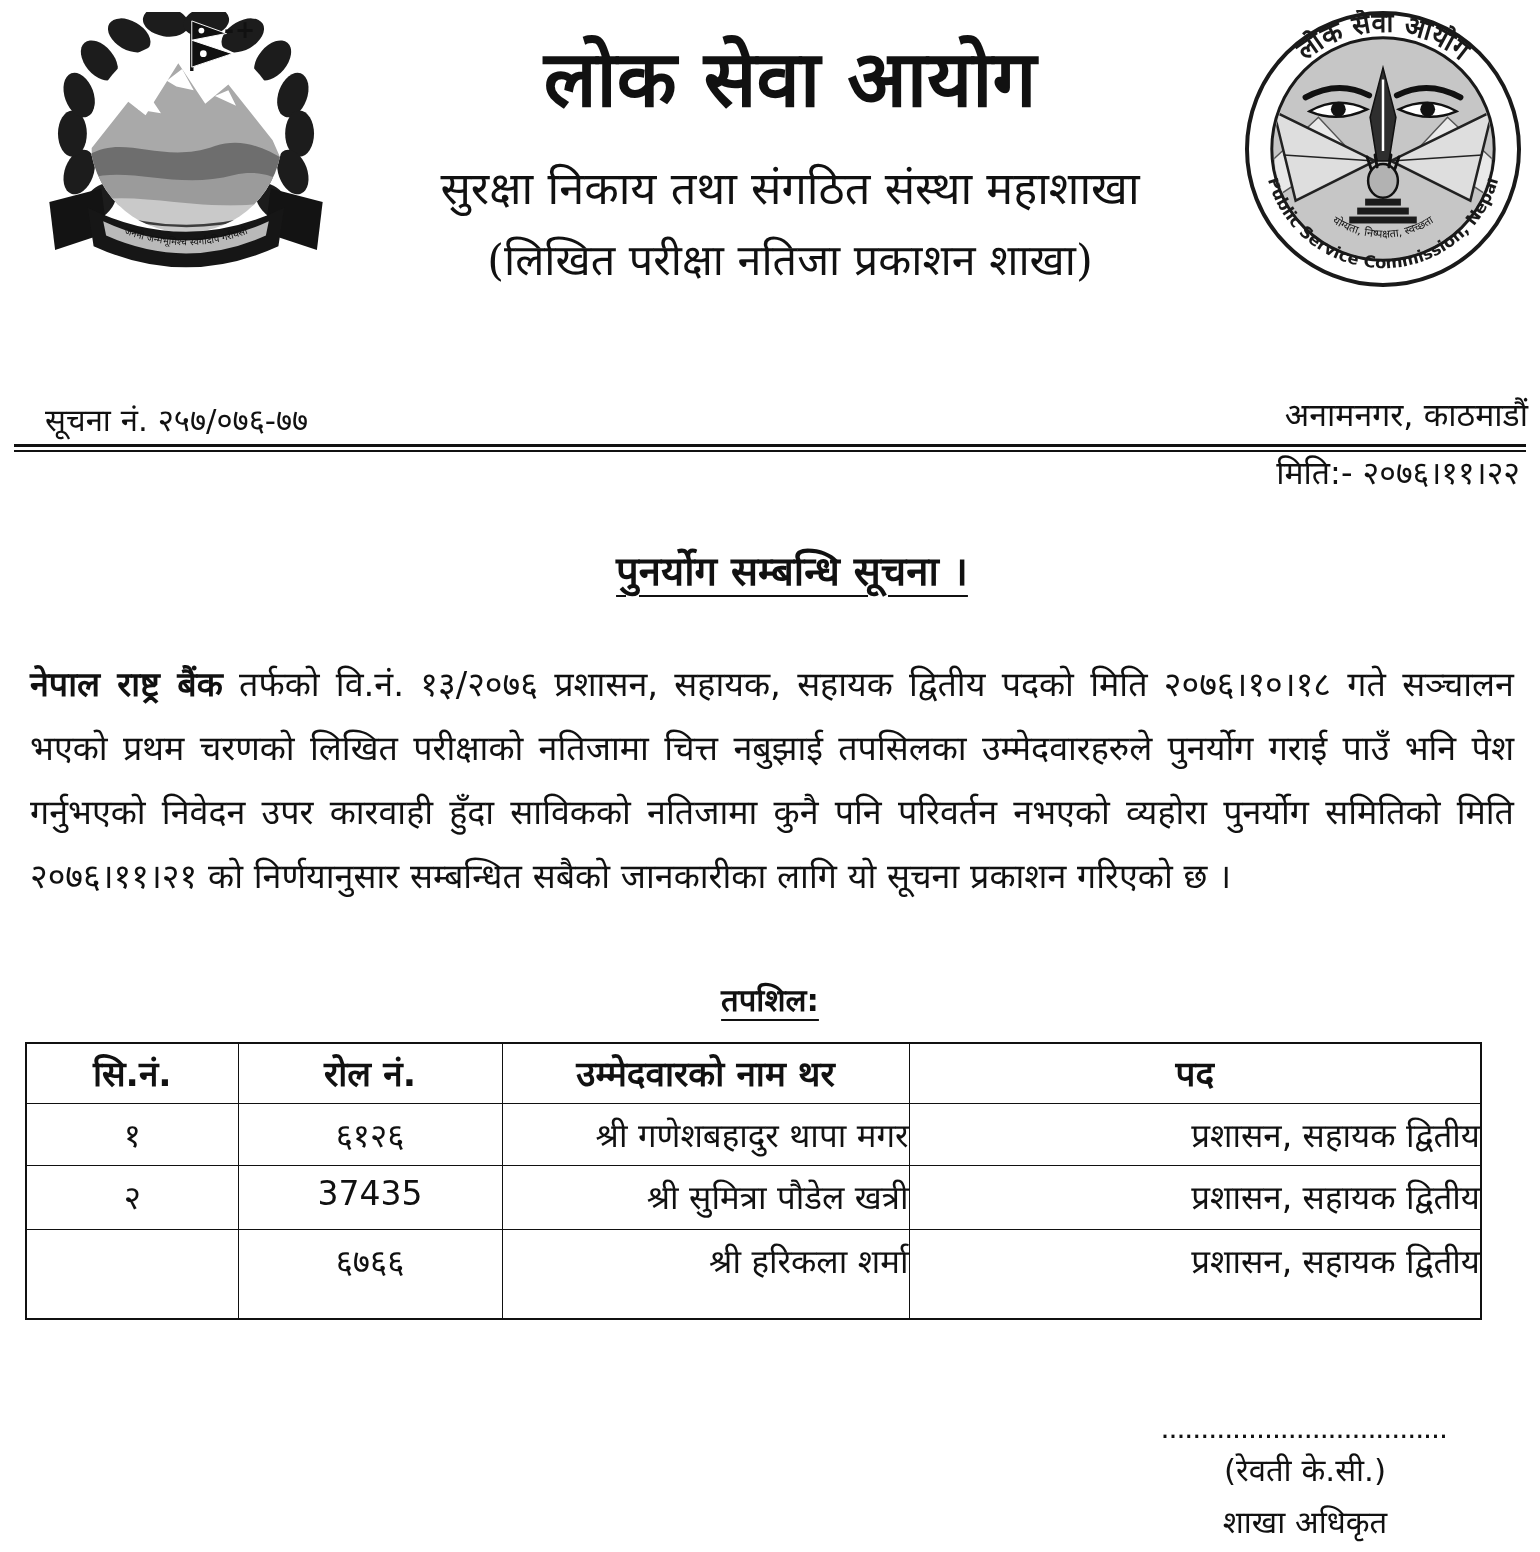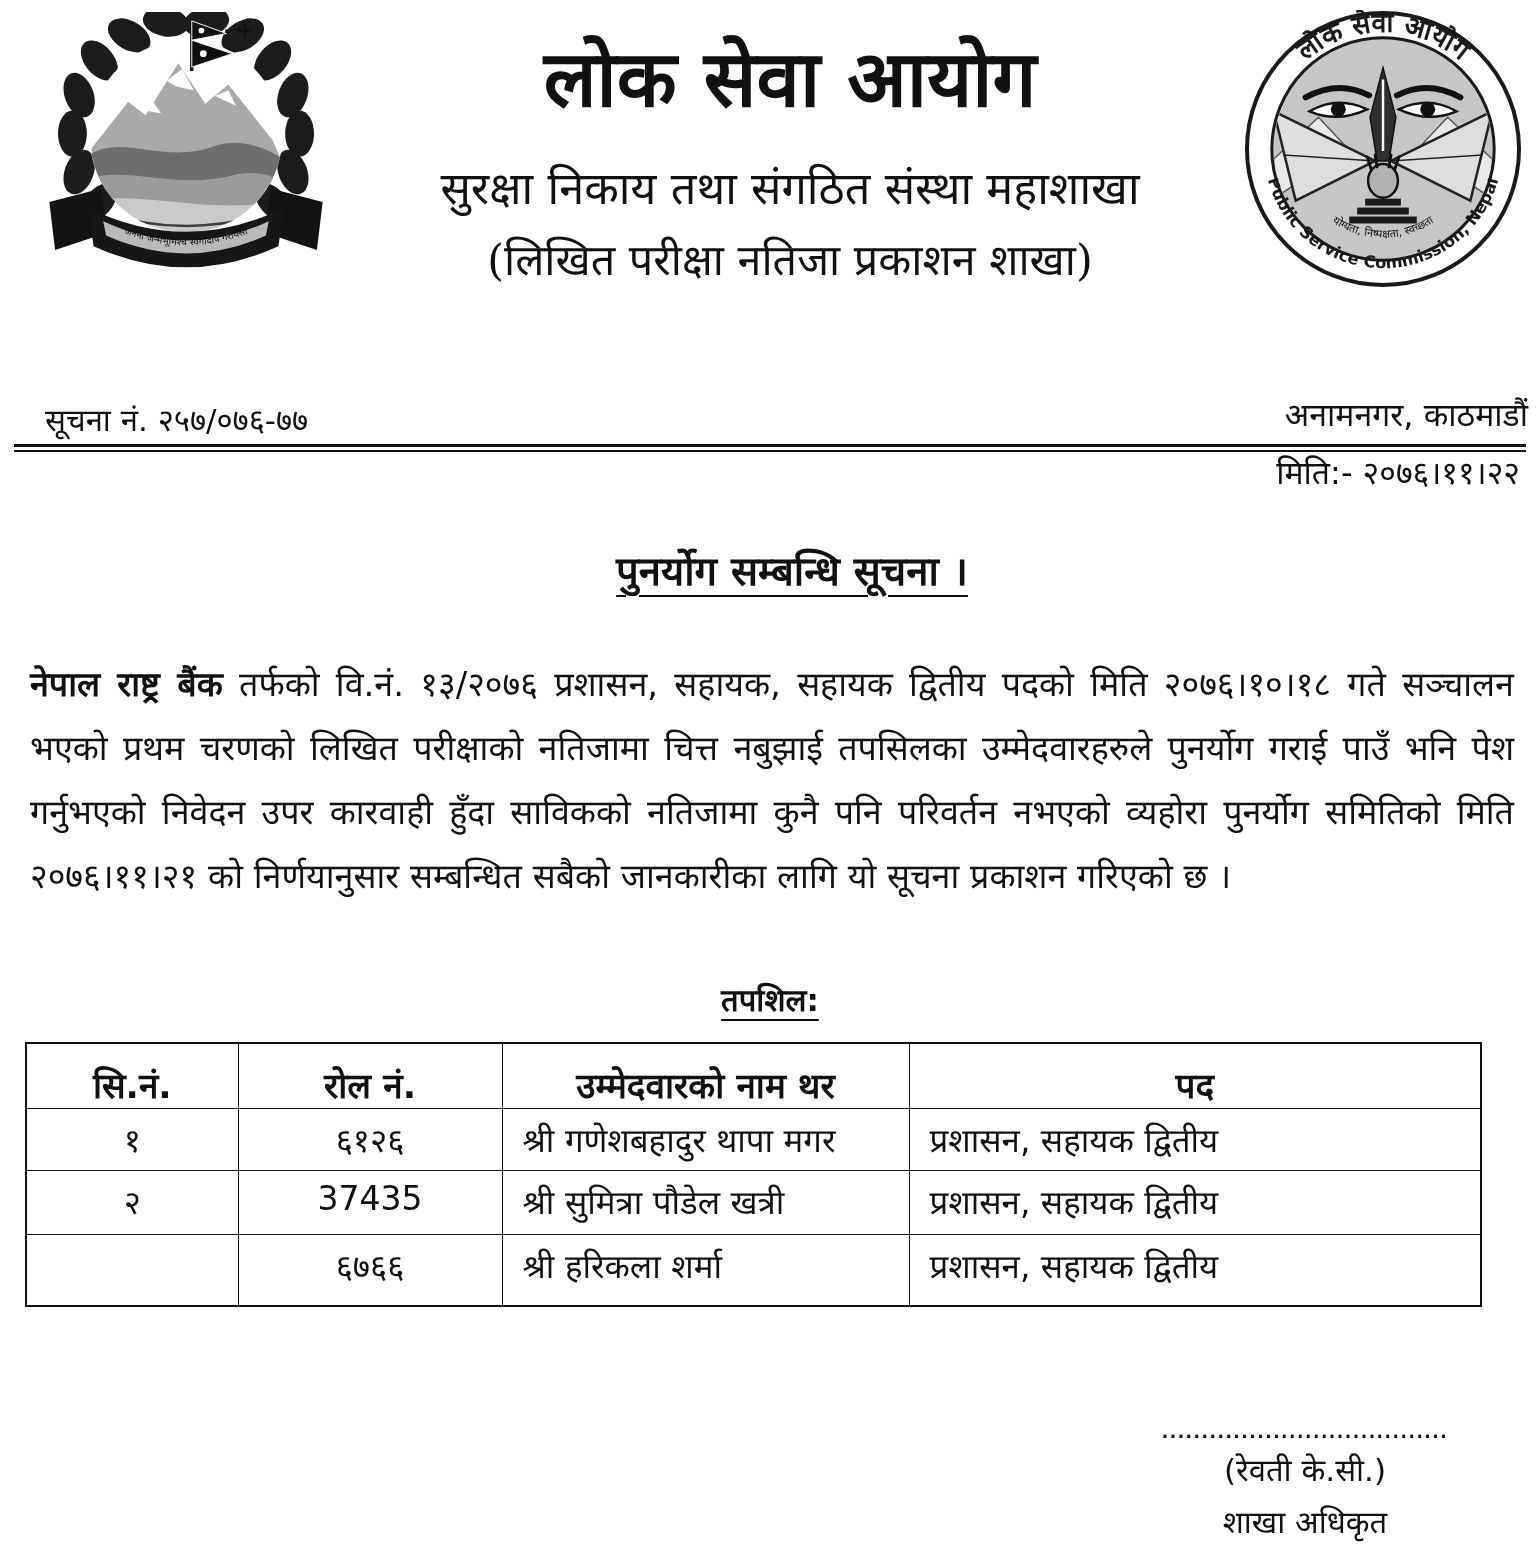--- a/index.html
+++ b/index.html
@@ -49,27 +49,27 @@
     position:absolute; left:0; right:0; top:978px; text-align:center;
     font-size:31px; font-weight:bold;
     text-decoration:underline; text-underline-offset:8px; text-decoration-thickness:2px;
   }
   table.roster {
     position:absolute; left:25px; top:1042px;
     border-collapse:collapse; table-layout:fixed; width:1455px;
     border:2.5px solid #111;
   }
   table.roster th, table.roster td { border:1.5px solid #111; vertical-align:top; }
-  table.roster th { font-size:35px; font-weight:bold; text-align:center; padding-top:17px; height:60px; }
+  table.roster th { font-size:35px; font-weight:bold; text-align:center; padding-top:5px; height:60px; }
   table.roster td { font-size:33px; padding-top:8px; }
   td.c-center { text-align:center; }
-  td.c-left   { text-align:left; padding-left:20px; }
+  td.c-left   { text-align:right; padding-left:20px; }
   tr.r1 td { height:62px; }
   tr.r2 td { height:64px; }
-  tr.r3 td { height:71px; }
+  tr.r3 td { height:90px; }
 
   
   .sig-block { position:absolute; left:1150px; top:1422px; width:310px; text-align:center; }
   .sig-dots  { font-size:17px; font-weight:bold; letter-spacing:1.5px; line-height:20px; }
   .sig-name  { font-size:31px; margin-top:6px; }
   .sig-title { font-size:31px; margin-top:10px; }
 </style>
 </head>
 <body>
 

